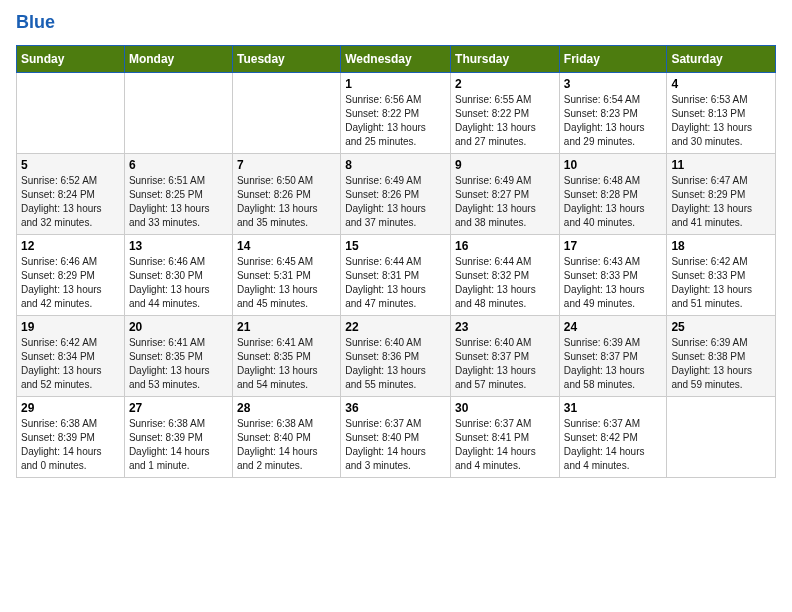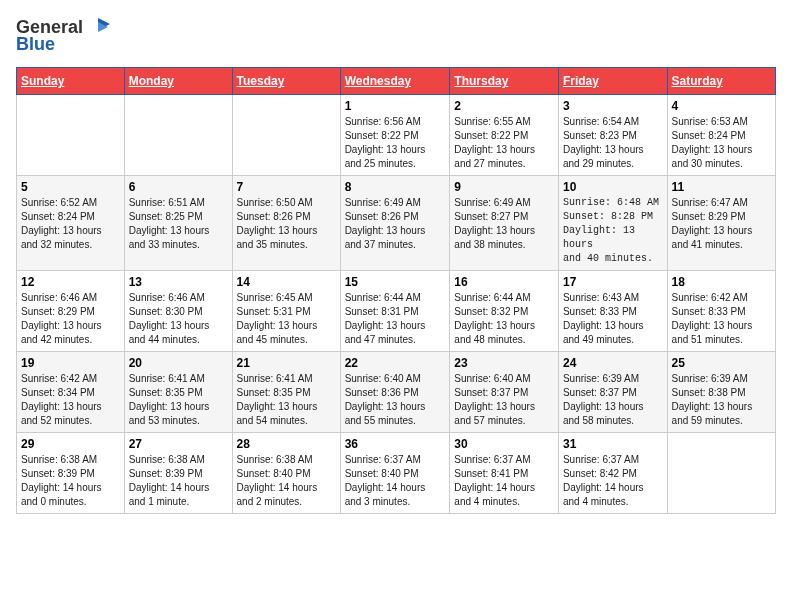--- a/index.html
+++ b/index.html
@@ -31,27 +31,26 @@
     .location {
       font-size: 14px;
       color: #333;
     }
     .calendar {
       width: 100%;
       border-collapse: collapse;
       font-size: 11px;
     }
     .calendar th {
-      background: #ef4444;
+      background: #4d7c0f;
       color: #fff;
       padding: 6px 4px;
       text-align: left;
       font-size: 12px;
       border: 1px solid #1a5fb4;
-      text-decoration: underline;
     }
     .calendar td {
       vertical-align: top;
       border: 1px solid #ccc;
       padding: 4px;
       width: 113px;
       min-height: 80px;
       background: #fff;
     }
     .calendar tr:nth-child(even) td {
@@ -71,27 +70,20 @@
     .empty-cell {
       background: #fff !important;
     }
   </style>
 </head>
 <body>
 
 <div class="header">
   <div class="logo">
     <div>
-      <span style="display:flex;align-items:center;">
-        <span style="font-size:18px;font-weight:bold;color:#333;">General</span>
-        <svg width="28" height="22" viewBox="0 0 28 22" style="margin:0 1px;">
-          <polygon points="14,2 26,8 14,14" fill="#1a5fb4"></polygon>
-          <polygon points="14,6 24,11 14,16" fill="#4a90d9"></polygon>
-        </svg>
-      </span>
       <span style="font-size:18px;font-weight:bold;color:#1a5fb4;display:block;margin-top:-4px;">Blue</span>
     </div>
   </div>
   <div class="title-block">
     <div class="month-year"></div>
     <div class="location"></div>
   </div>
 </div>
 
 <table class="calendar">
@@ -128,21 +120,21 @@
         <td>
           <span class="day-num">3</span>
           <div class="day-info" style="white-space: pre-line;">Sunrise: 6:54 AM
 Sunset: 8:23 PM
 Daylight: 13 hours
 and 29 minutes.</div>
         </td>
         <td>
           <span class="day-num">4</span>
           <div class="day-info" style="white-space: pre-line;">Sunrise: 6:53 AM
-Sunset: 8:24 PM
+Sunset: 8:13 PM
 Daylight: 13 hours
 and 30 minutes.</div>
         </td>
       </tr>
       <tr>
         <td>
           <span class="day-num">5</span>
           <div class="day-info" style="white-space: pre-line;">Sunrise: 6:52 AM
 Sunset: 8:24 PM
 Daylight: 13 hours
@@ -171,21 +163,21 @@
         </td>
         <td>
           <span class="day-num">9</span>
           <div class="day-info" style="white-space: pre-line;">Sunrise: 6:49 AM
 Sunset: 8:27 PM
 Daylight: 13 hours
 and 38 minutes.</div>
         </td>
         <td>
           <span class="day-num">10</span>
-          <div class="day-info" style="white-space: pre-line; font-family: Liberation Mono, monospace;">Sunrise: 6:48 AM
+          <div class="day-info" style="white-space: pre-line;">Sunrise: 6:48 AM
 Sunset: 8:28 PM
 Daylight: 13 hours
 and 40 minutes.</div>
         </td>
         <td>
           <span class="day-num">11</span>
           <div class="day-info" style="white-space: pre-line;">Sunrise: 6:47 AM
 Sunset: 8:29 PM
 Daylight: 13 hours
 and 41 minutes.</div>

